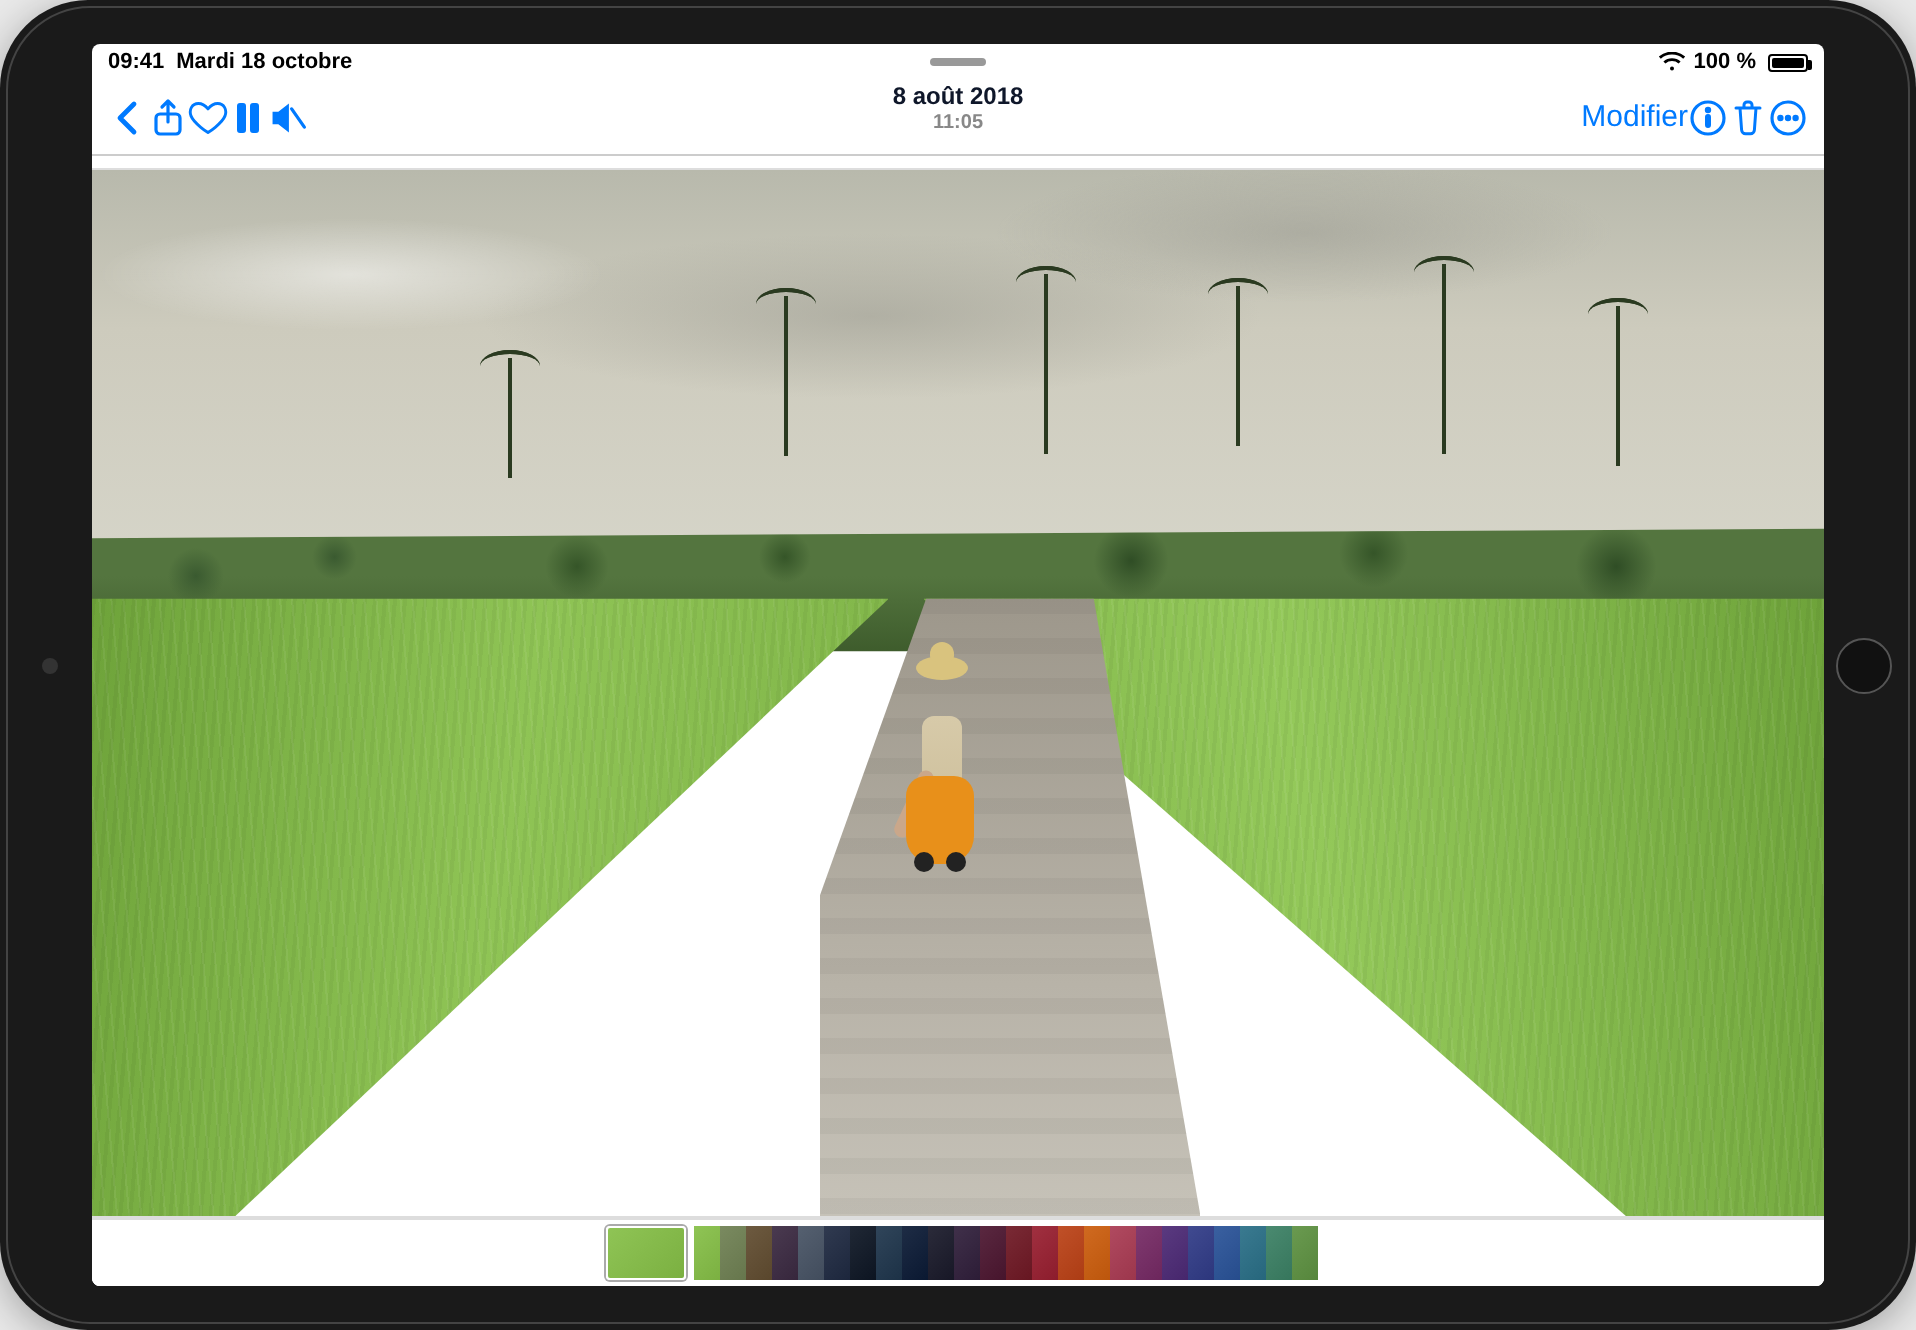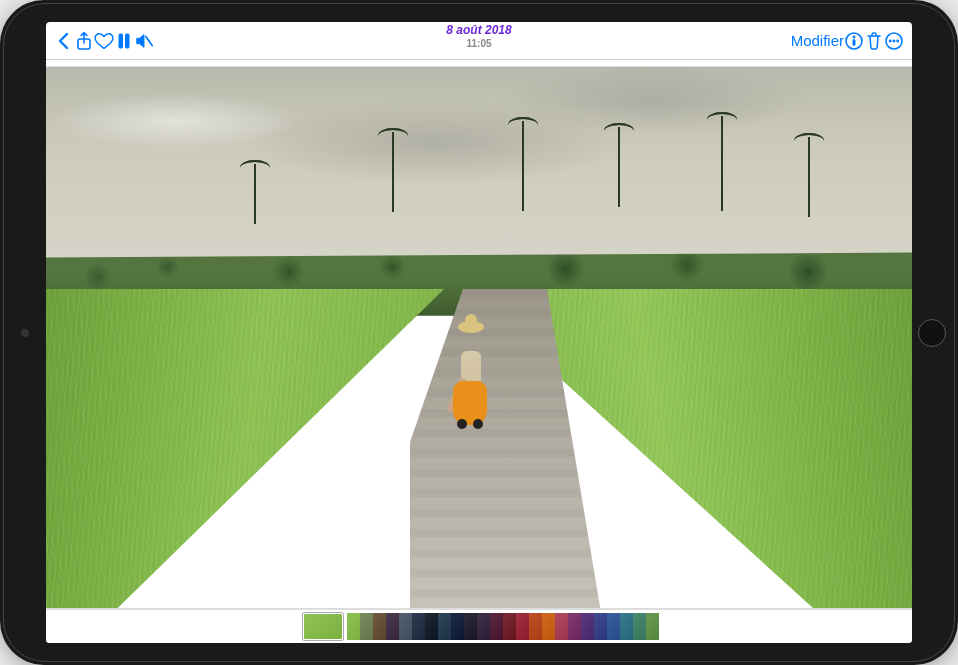--- a/index.html
+++ b/index.html
@@ -67,21 +67,21 @@
   }
   .nav .side{display:flex; align-items:center;}
   .ios-blue{ color:#007AFF; fill:#007AFF; stroke:#007AFF;}
   .nav button{ background:none; border:none; padding:0; cursor:pointer;
     display:flex; align-items:center; justify-content:center;}
   .nav svg{ width:20px; height:20px; }
   .nav .title{
     position:absolute; left:50%; top:2px; transform:translateX(-50%);
     text-align:center; line-height:1.15;
   }
-  .nav .title .date{ font-size:12px; font-weight:600; color:#6d28d9;font-style:italic;}
+  .nav .title .date{ font-size:12px; font-weight:600; color:#0f172a;}
   .nav .title .time{ font-size:10px; color:#888; font-weight:700;}
   .edit-btn{ font-size:15px; font-weight:400; color:#007AFF; }
 
   
   .photo-area{ flex:1; background:#fff; display:flex; flex-direction:column;}
   .photo-wrap{ flex:1; border-top:0.5px solid #ddd; border-bottom:0.5px solid #ddd;
     margin:6px 0 0 0; position:relative; overflow:hidden;}
   .photo{
     position:absolute; inset:0;
   }
@@ -159,20 +159,38 @@
 </style>
 </head>
 <body>
 
 <div class="device">
   <div class="camera"></div>
   <div class="home-btn"></div>
 
   <div class="screen">
 
+    <div class="status">
+      <div class="left">
+        <span>09:41</span>
+        <span>Mardi 18 octobre</span>
+      </div>
+      <div class="center"></div>
+      <div class="right">
+        <span class="wifi">
+          <svg width="14" height="10" viewBox="0 0 14 10">
+              <path d="M7 9.2a1 1 0 100-2 1 1 0 000 2zM3.7 5.8a5 5 0 016.6 0l1-1.1a6.5 6.5 0 00-8.6 0l1 1.1zM1.4 3.4a8.5 8.5 0 0111.2 0l1-1.1a10 10 0 00-13.2 0l1 1.1z" fill="#000"></path>
+            </svg>
+        </span>
+        <span>100 %</span>
+        <span class="battery">
+            <span class="fill"></span>
+          </span>
+      </div>
+    </div>
 
     <div class="nav">
       <div class="side">
         <button class="ios-blue" aria-label="back">
           <svg viewBox="0 0 20 20">
               <polyline points="13,3 6,10 13,17" fill="none" stroke="#007AFF" stroke-width="2.4" stroke-linecap="round" stroke-linejoin="round"></polyline>
             </svg>
         </button>
         <button class="ios-blue" aria-label="share">
           <svg viewBox="0 0 20 20">

